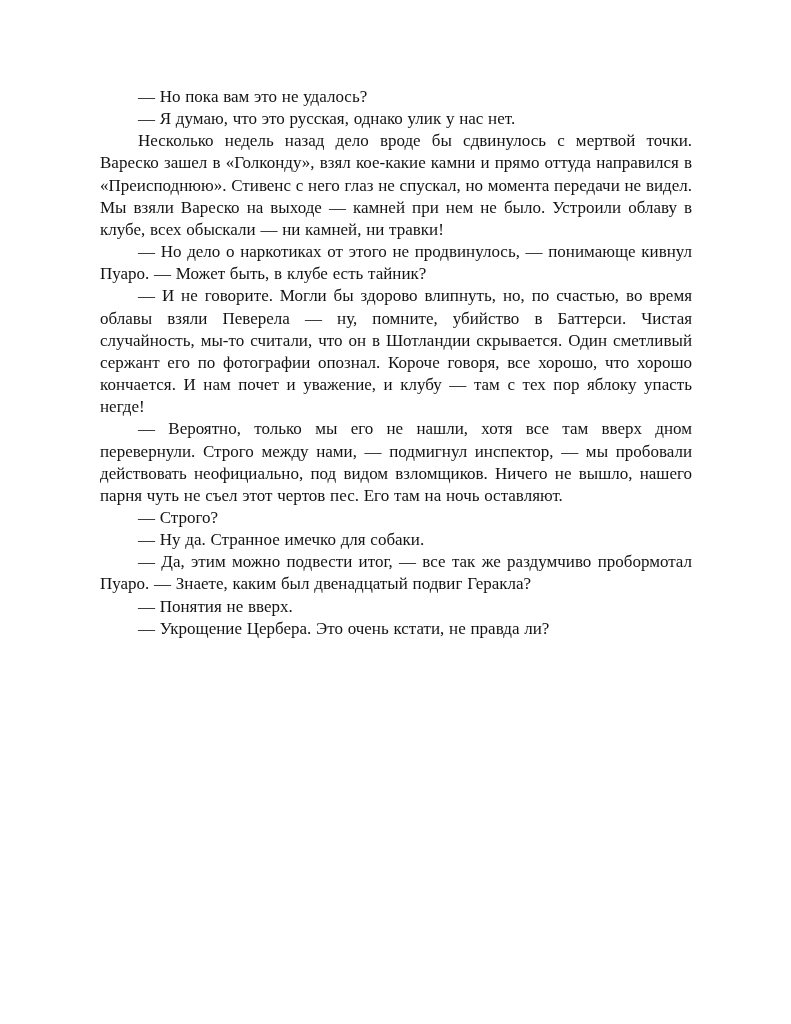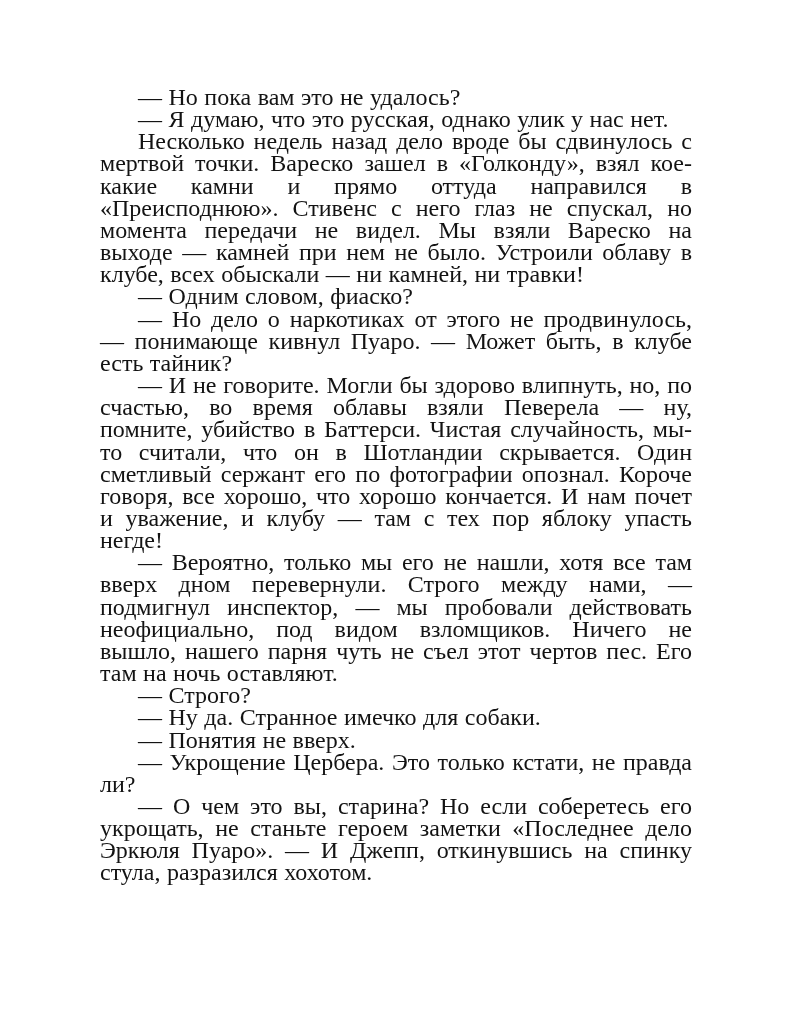--- a/index.html
+++ b/index.html
@@ -12,41 +12,40 @@
       height: 1024px;
       overflow: hidden;
     }
     .page {
       box-sizing: border-box;
       width: 791px;
       height: 1024px;
       padding: 86px 99px 0 100px;
       background: #ffffff;
       font-family: "Liberation Serif", "DejaVu Serif", serif;
-      font-size: 24px;
+      font-size: 17px;
       line-height: 22.15px;
       color: #131313;
     }
     .page p {
       margin: 0;
       padding: 0;
       text-indent: 38px;
       text-align: justify;
       word-spacing: 0.5px;
     }
   </style>
 </head>
 <body>
 
 <div class="page">
   <p>— Но пока вам это не удалось?</p>
   <p>— Я думаю, что это русская, однако улик у нас нет.</p>
   <p>Несколько недель назад дело вроде бы сдвинулось с мертвой точки. Вареско зашел в «Голконду», взял кое-какие камни и прямо оттуда направился в «Преисподнюю». Стивенс с него глаз не спускал, но момента передачи не видел. Мы взяли Вареско на выходе — камней при нем не было. Устроили облаву в клубе, всех обыскали — ни камней, ни травки!</p>
-  <p>— Одним словом, фиаско?</p>
   <p>— Но дело о наркотиках от этого не продвинулось, — понимающе кивнул Пуаро. — Может быть, в клубе есть тайник?</p>
   <p>— И не говорите. Могли бы здорово влипнуть, но, по счастью, во время облавы взяли Певерела — ну, помните, убийство в Баттерси. Чистая случайность, мы-то считали, что он в Шотландии скрывается. Один сметливый сержант его по фотографии опознал. Короче говоря, все хорошо, что хорошо кончается. И нам почет и уважение, и клубу — там с тех пор яблоку упасть негде!</p>
   <p>— Вероятно, только мы его не нашли, хотя все там вверх дном перевернули. Строго между нами, — подмигнул инспектор, — мы пробовали действовать неофициально, под видом взломщиков. Ничего не вышло, нашего парня чуть не съел этот чертов пес. Его там на ночь оставляют.</p>
   <p>— Строго?</p>
   <p>— Ну да. Странное имечко для собаки.</p>
+  <p>— Да, этим можно подвести итог, — все так же раздумчиво пробормотал Пуаро. — Знаете, каким был двенадцатый подвиг Геракла?</p>
   <p>— Понятия не вверх.</p>
-  <p>— Укрощение Цербера. Это только кстати, не правда ли?</p>
-  <p>— О чем это вы, старина? Но если соберетесь его укрощать, не станьте героем заметки «Последнее дело Эркюля Пуаро». — И Джепп, откинувшись на спинку стула, разразился хохотом.</p>
+  <p>— Укрощение Цербера. Это очень кстати, не правда ли?</p>
 </div>
 
 </body></html>

